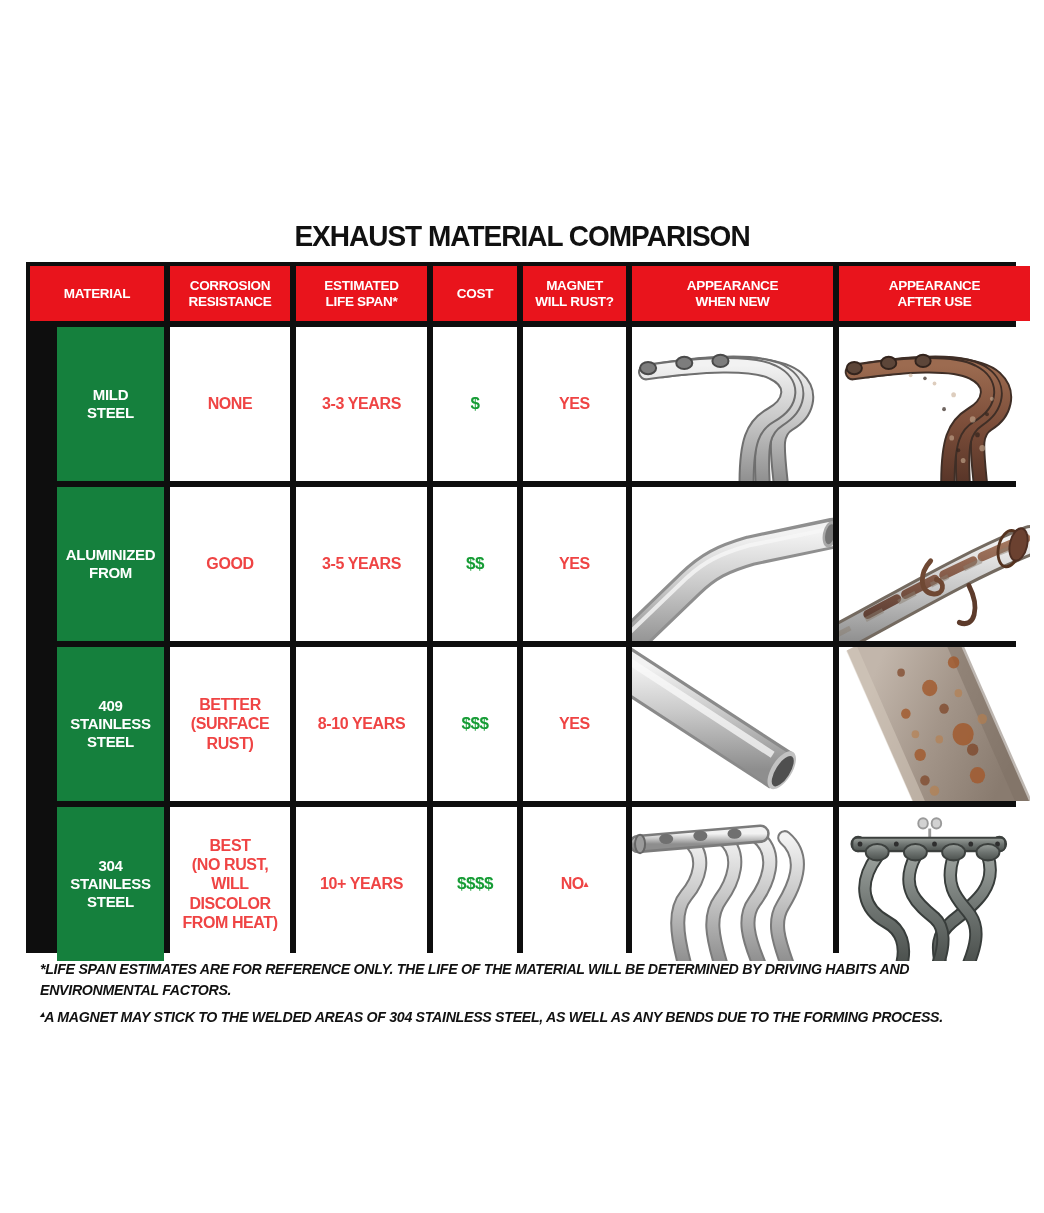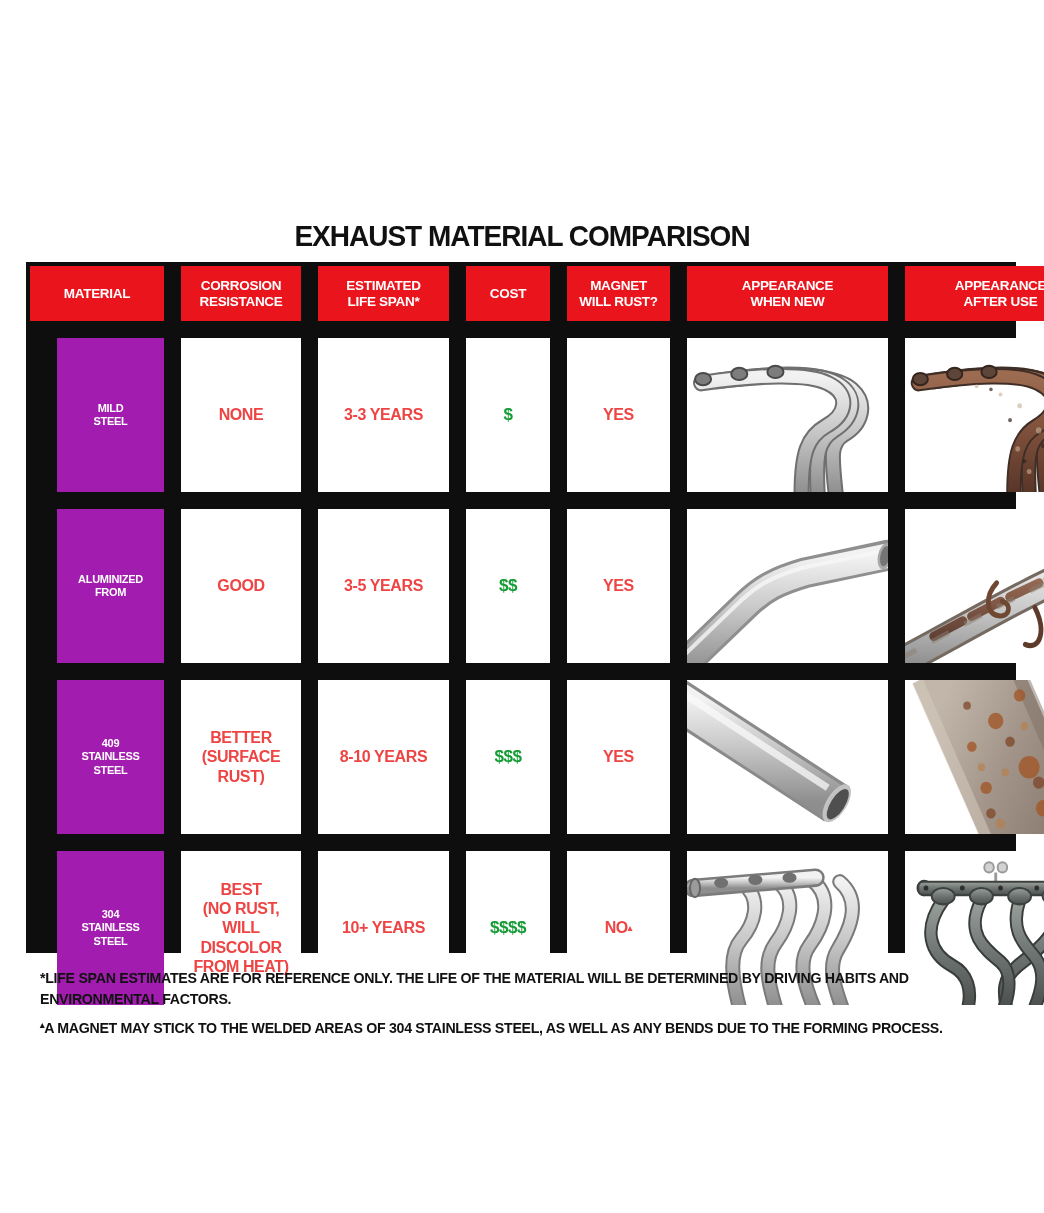--- a/index.html
+++ b/index.html
@@ -11,49 +11,49 @@
     font-size:28px;font-weight:700;color:#111;letter-spacing:-1px;
     transform:scaleY(1.05);
   }
 
   .comparison-table{
     position:absolute;left:26px;top:262px;width:990px;height:691px;
     box-sizing:border-box;background:#0e0e0e;
     display:grid;
     grid-template-columns:134px 120px 131px 84px 103px 201px 191px;
     grid-template-rows:55px 154px 154px 154px 154px;
-    gap:17px;padding:4px;
+    gap:6px;padding:4px;
   }
   .cell{
     display:flex;align-items:center;justify-content:center;
     text-align:center;overflow:hidden;
   }
   .cell span{white-space:pre-line;}
   .header-cell{
     background:#e9141c;color:#ffffff;font-weight:700;
     font-size:13.5px;letter-spacing:-0.3px;line-height:1.15;
   }
   .material-cell{
-    background:#a21caf;color:#ffffff;font-weight:700;
-    font-size:11px;letter-spacing:-0.3px;line-height:1.2;margin-left:27px;
+    background:#15803d;color:#ffffff;font-weight:700;
+    font-size:15px;letter-spacing:-0.3px;line-height:1.2;margin-left:27px;
   }
   .data-cell{
     background:#ffffff;color:#ef4444;font-weight:700;
     font-size:16px;letter-spacing:-0.4px;line-height:1.2;
   }
   .cost-cell{color:#169c35;font-size:17px;}
   .image-cell{background:#ffffff;padding:0;}
   .image-cell svg{display:block;width:100%;height:100%;}
   sup.mark{font-size:9px;vertical-align:7px;letter-spacing:0;}
 
   .footnotes{
     position:absolute;left:40px;top:959px;width:980px;
     color:#111;font-weight:700;font-size:14.2px;letter-spacing:-0.3px;
   }
-  .footnote{margin:9px 0 7px 0;line-height:1.45;}
+  .footnote{margin:0 0 7px 0;line-height:1.45;font-style:italic;}
   .fn-marker{font-weight:700;}
   .fn-marker.sup{font-size:9px;vertical-align:5px;}
 </style>
 </head>
 <body>
 
 <div class="page">
 
   <svg width="0" height="0" style="position:absolute" aria-hidden="true">
     <defs>

